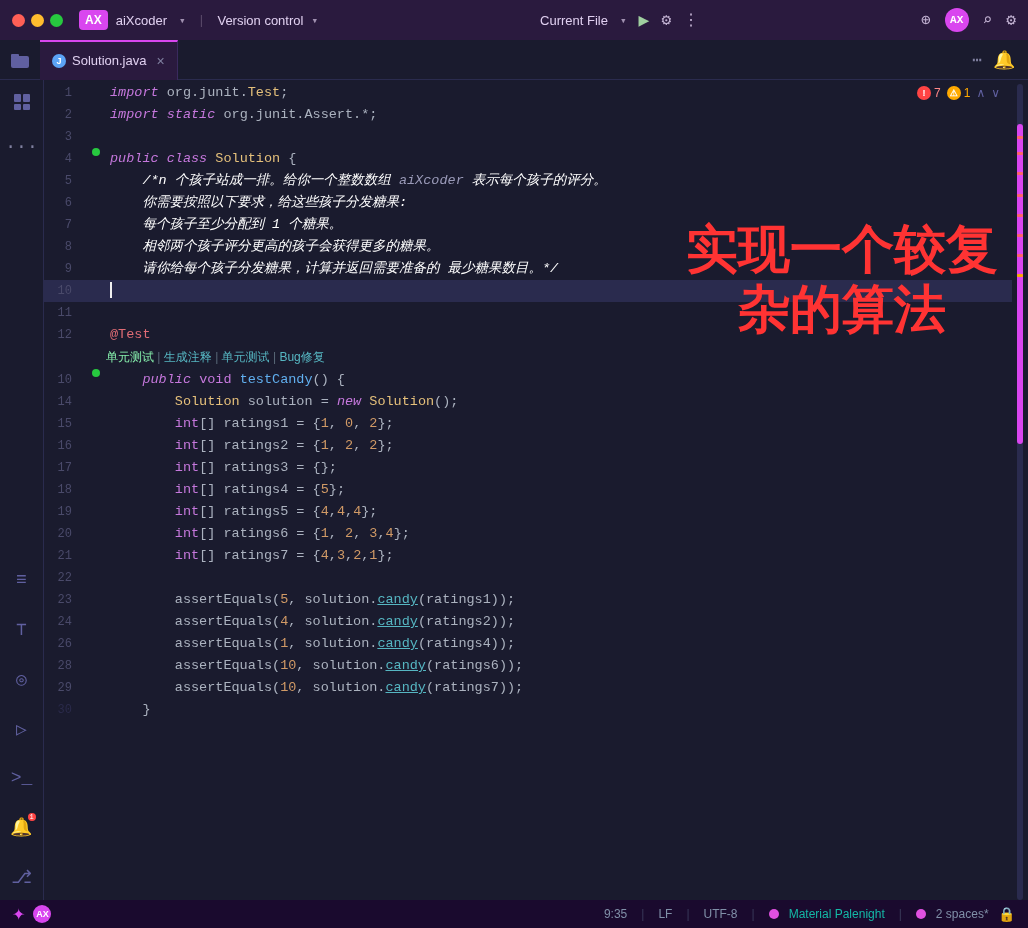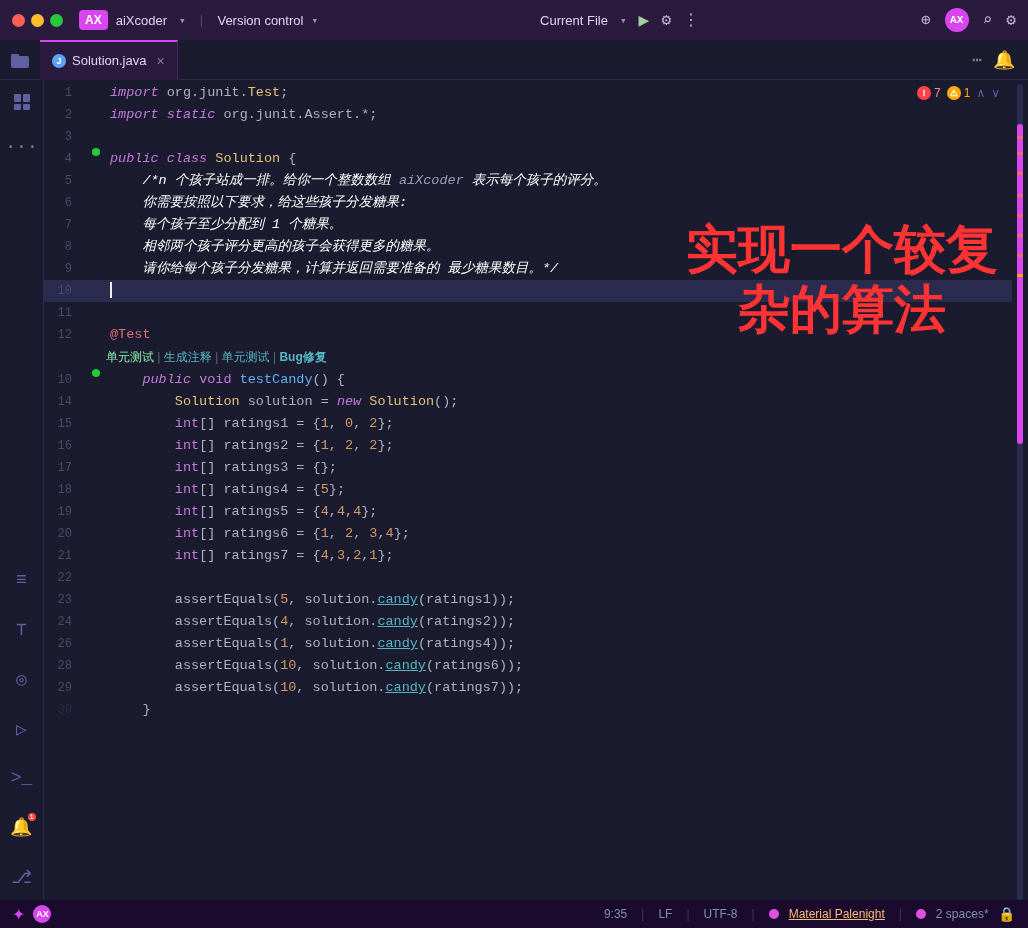--- a/index.html
+++ b/index.html
@@ -412,21 +412,21 @@
     }
     .statusbar-sep { color: #3a3a5a; margin: 0 4px; }
     .statusbar-right {
       flex: 1;
       display: flex;
       justify-content: flex-end;
       align-items: center;
       gap: 10px;
     }
     .status-item { color: #8090a8; }
-    .status-material { color: #fdba74; text-decoration: underline; }
+    .status-material { color: #14b8a6; }
     .status-dot {
       width: 10px;
       height: 10px;
       border-radius: 50%;
       background: #e050e0;
       display: inline-block;
     }
     .lock-icon { font-size: 14px; }
   </style>
 </head>
@@ -600,21 +600,21 @@
           <span class="line-content"><span class="ann">@Test</span></span>
         </div>
         <div style="display:flex;align-items:center;padding-left:62px;">
           <span class="test-bar">
             <span style="color:#86efac;cursor:pointer;font-family:Liberation Mono, monospace;">单元测试</span>
             <span style="color:#5a6a7a;"> | </span>
             <span style="color:#56b6c2;cursor:pointer;">生成注释</span>
             <span style="color:#5a6a7a;"> | </span>
             <span style="color:#56b6c2;cursor:pointer;">单元测试</span>
             <span style="color:#5a6a7a;"> | </span>
-            <span style="color:#56b6c2;cursor:pointer;font-weight:bold;">Bug修复</span>
+            <span style="color:#56b6c2;cursor:pointer;">Bug修复</span>
           </span>
         </div>
       </div>
 
       <div class="code-line">
         <span class="line-number">10</span>
         <span class="line-gutter">
             <div class="gutter-dot"></div>
           </span>
         <span class="line-content"><span class="kw">    public</span> <span class="kw2">void</span> <span class="fn">testCandy</span><span class="punc">() {</span></span>

